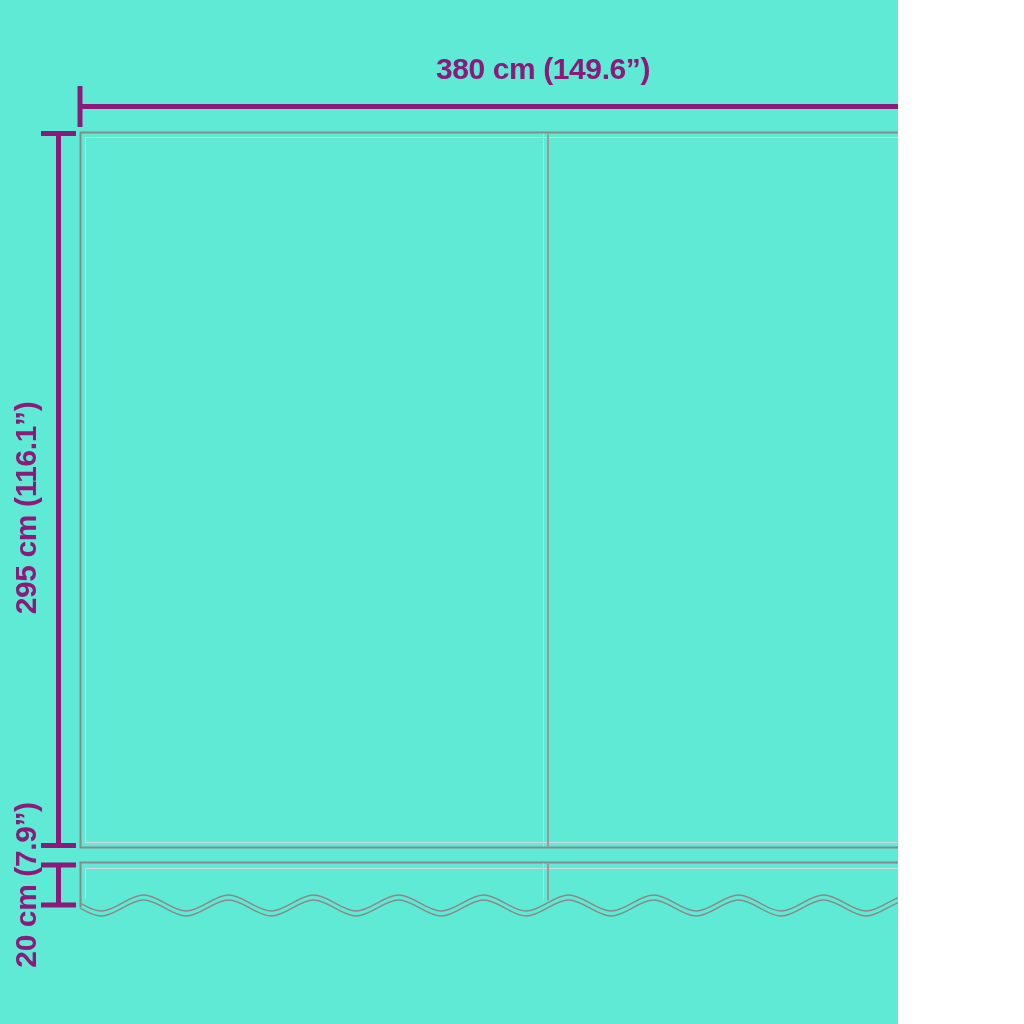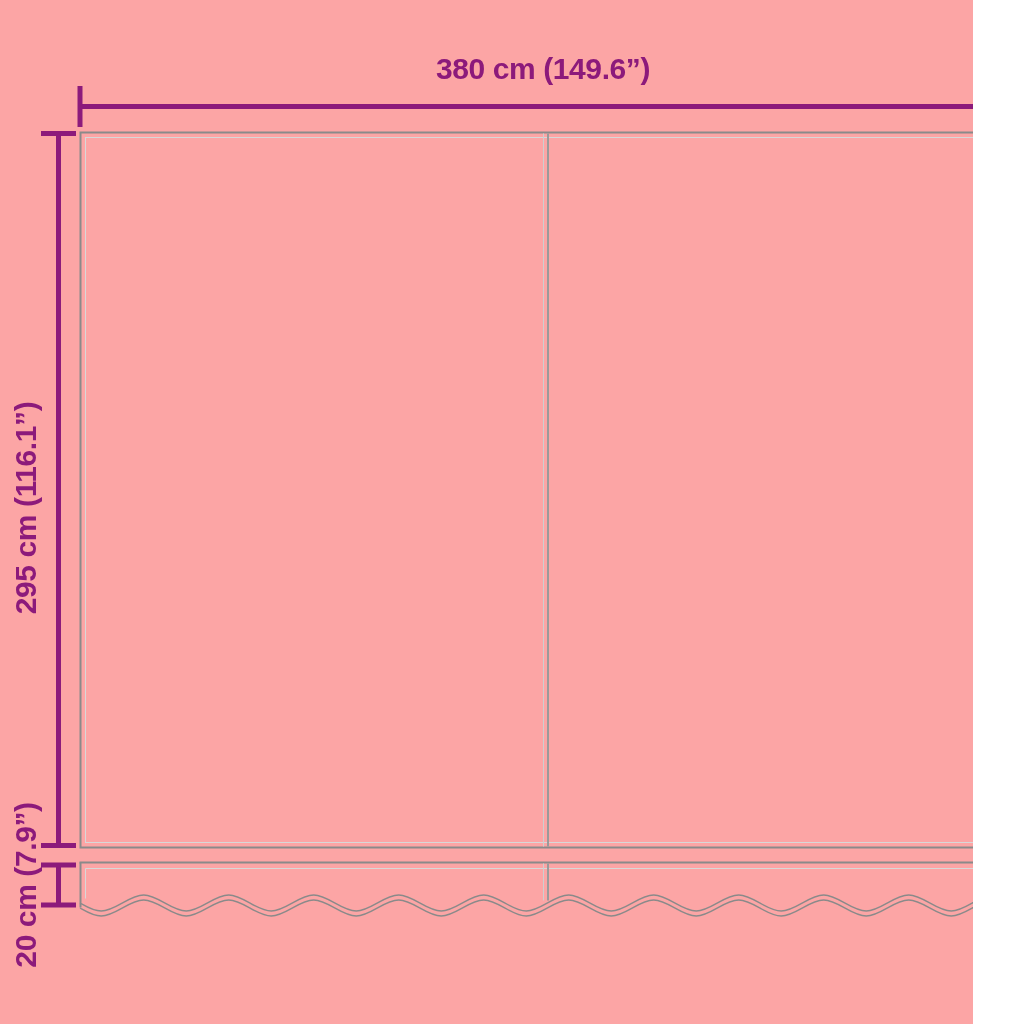--- a/index.html
+++ b/index.html
@@ -2,23 +2,23 @@
 <html><head>
 <meta charset="utf-8">
 <style>
   html, body {
     margin: 0;
     padding: 0;
     background: #ffffff;
   }
   .stage {
     position: relative;
-    width: 973px;
+    width: 898px;
     height: 1024px;
-    background: #fca5a5;
+    background: #5eead4;
     overflow: hidden;
   }
   svg { display: block; }
 
   
   .dim-line {
     stroke: #8c1a7b;
     stroke-width: 5;
     fill: none;
   }

